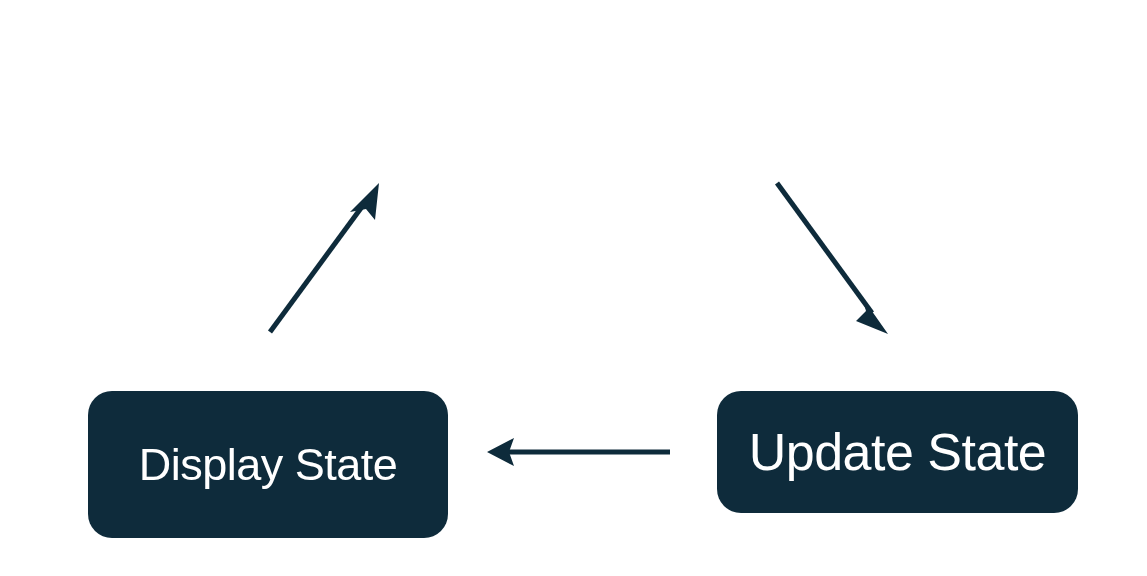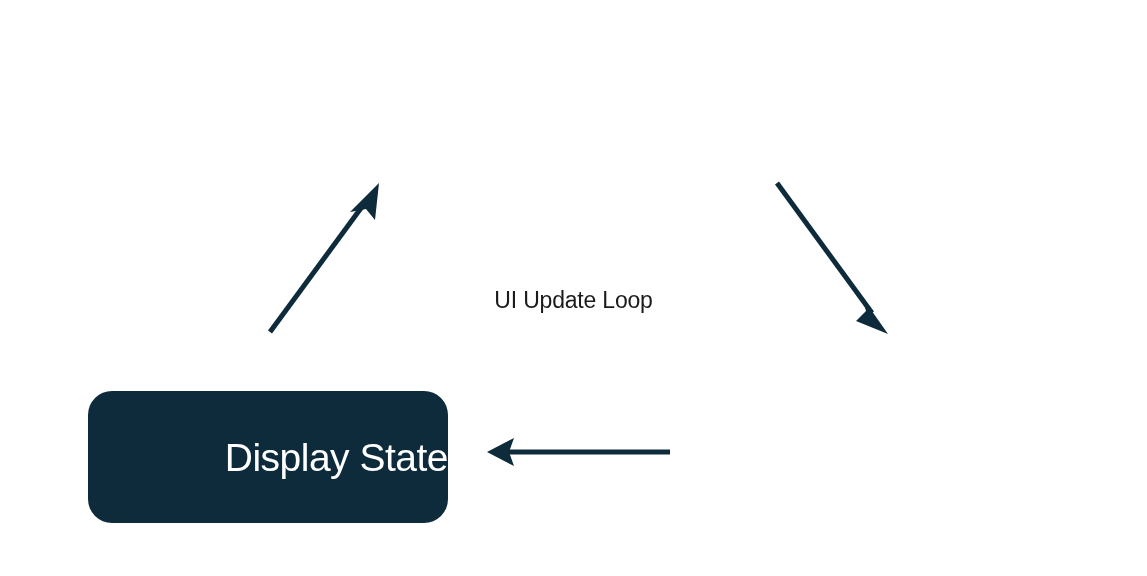--- a/index.html
+++ b/index.html
@@ -39,23 +39,22 @@
     left: 391px;
     top: 35px;
     width: 359px;
     height: 125px;
     font-size: 42px;
   }
   #node-display-state {
     left: 88px;
     top: 391px;
     width: 360px;
-    height: 132px;
-    font-size: 39px;
-    justify-content: flex-end;
+    height: 147px;
+    font-size: 45px;
   }
   #node-update-state {
     left: 717px;
     top: 391px;
     width: 361px;
     height: 122px;
     font-size: 52px;
   }
   .node-label {
     display: block;
@@ -100,20 +99,22 @@
       <path d="M 487 452 L 514 438 L 509 452 L 514 466 Z" fill="#0e2b3b"></path>
     </g>
 
     <g>
       <line x1="270" y1="332" x2="364" y2="204" stroke="#0e2b3b" stroke-width="5" stroke-linecap="butt"></line>
       <path d="M 379 183 L 375 220 L 366 209 L 350 212 Z" fill="#0e2b3b"></path>
     </g>
   </svg>
 
 
+  <div class="node-box" id="node-update-state">
+    <span class="node-label">Update State</span>
+  </div>
 
   <div class="node-box" id="node-display-state">
     <span class="node-label">Display State</span>
   </div>
 
-  <div id="loop-label">UI Update Loop</div>
 
 </div>
 
 </body></html>

